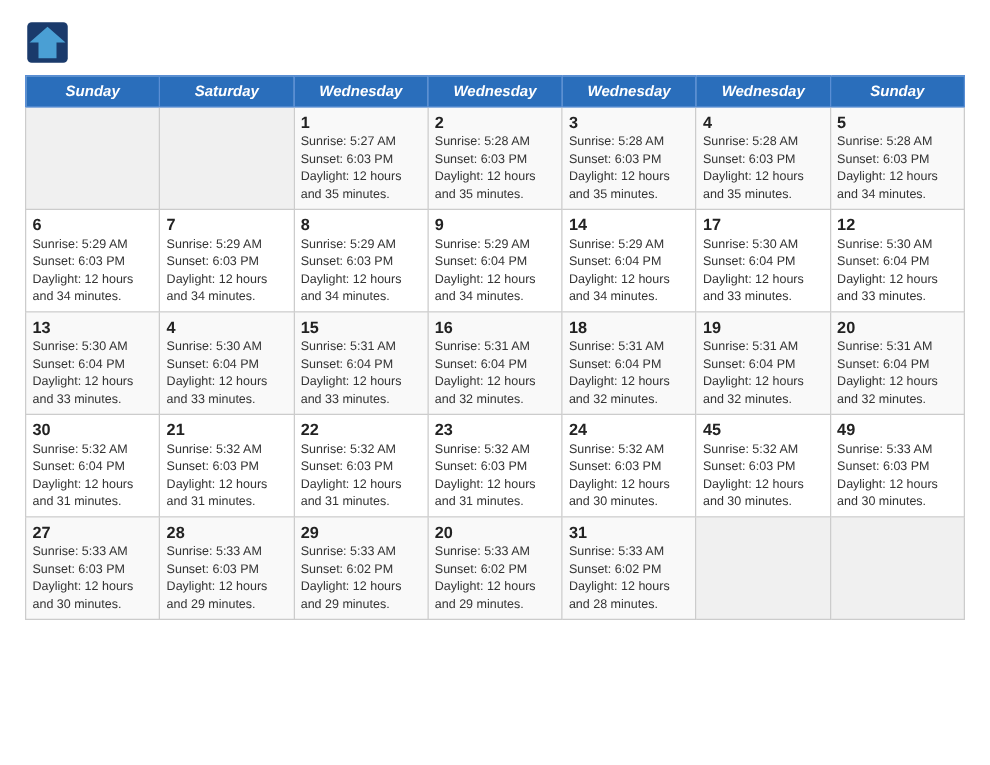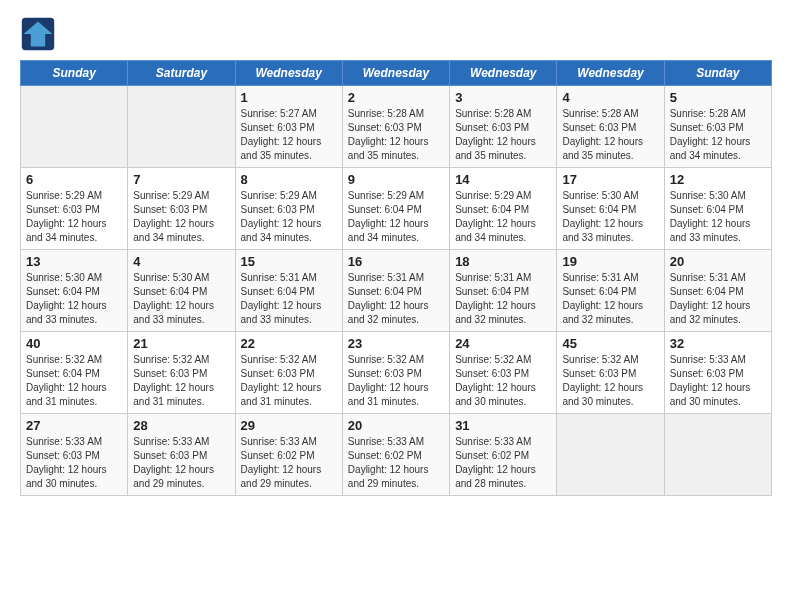--- a/index.html
+++ b/index.html
@@ -251,21 +251,21 @@
           </td>
           <td>
             <span class="day-num">20</span>
             <div class="day-info" style="white-space: pre-line;">Sunrise: 5:31 AM
 Sunset: 6:04 PM
 Daylight: 12 hours and 32 minutes.</div>
           </td>
         </tr>
         <tr>
           <td>
-            <span class="day-num">40</span>
+            <span class="day-num">30</span>
             <div class="day-info" style="white-space: pre-line;">Sunrise: 5:32 AM
 Sunset: 6:04 PM
 Daylight: 12 hours and 31 minutes.</div>
           </td>
           <td>
             <span class="day-num">21</span>
             <div class="day-info" style="white-space: pre-line;">Sunrise: 5:32 AM
 Sunset: 6:03 PM
 Daylight: 12 hours and 31 minutes.</div>
           </td>
@@ -287,21 +287,21 @@
 Sunset: 6:03 PM
 Daylight: 12 hours and 30 minutes.</div>
           </td>
           <td>
             <span class="day-num">45</span>
             <div class="day-info" style="white-space: pre-line;">Sunrise: 5:32 AM
 Sunset: 6:03 PM
 Daylight: 12 hours and 30 minutes.</div>
           </td>
           <td>
-            <span class="day-num">32</span>
+            <span class="day-num">49</span>
             <div class="day-info" style="white-space: pre-line;">Sunrise: 5:33 AM
 Sunset: 6:03 PM
 Daylight: 12 hours and 30 minutes.</div>
           </td>
         </tr>
         <tr>
           <td>
             <span class="day-num">27</span>
             <div class="day-info" style="white-space: pre-line;">Sunrise: 5:33 AM
 Sunset: 6:03 PM

